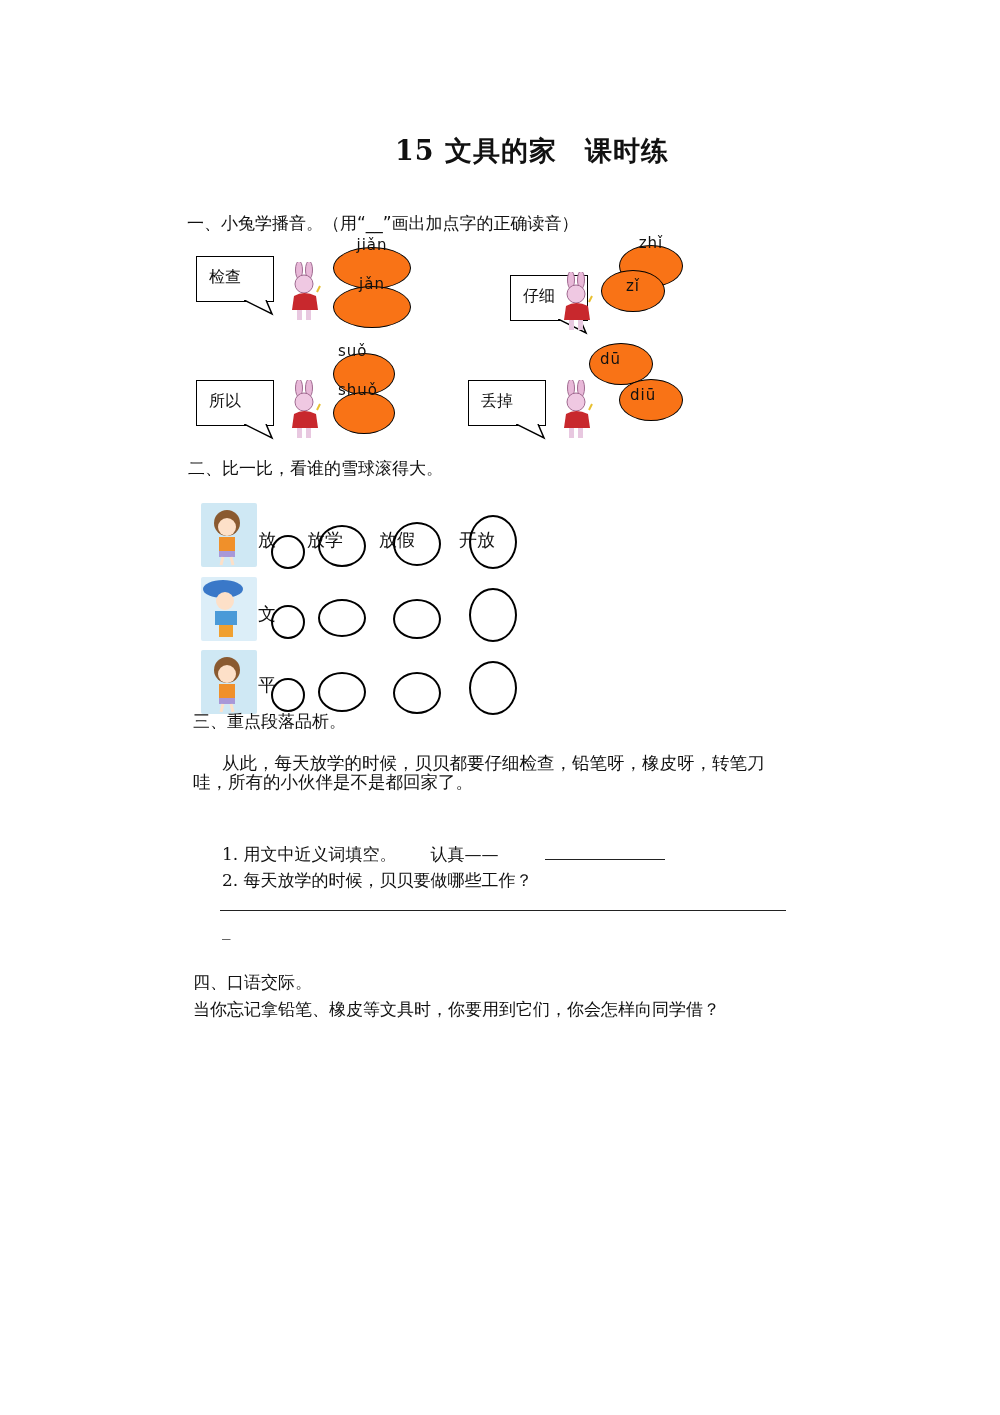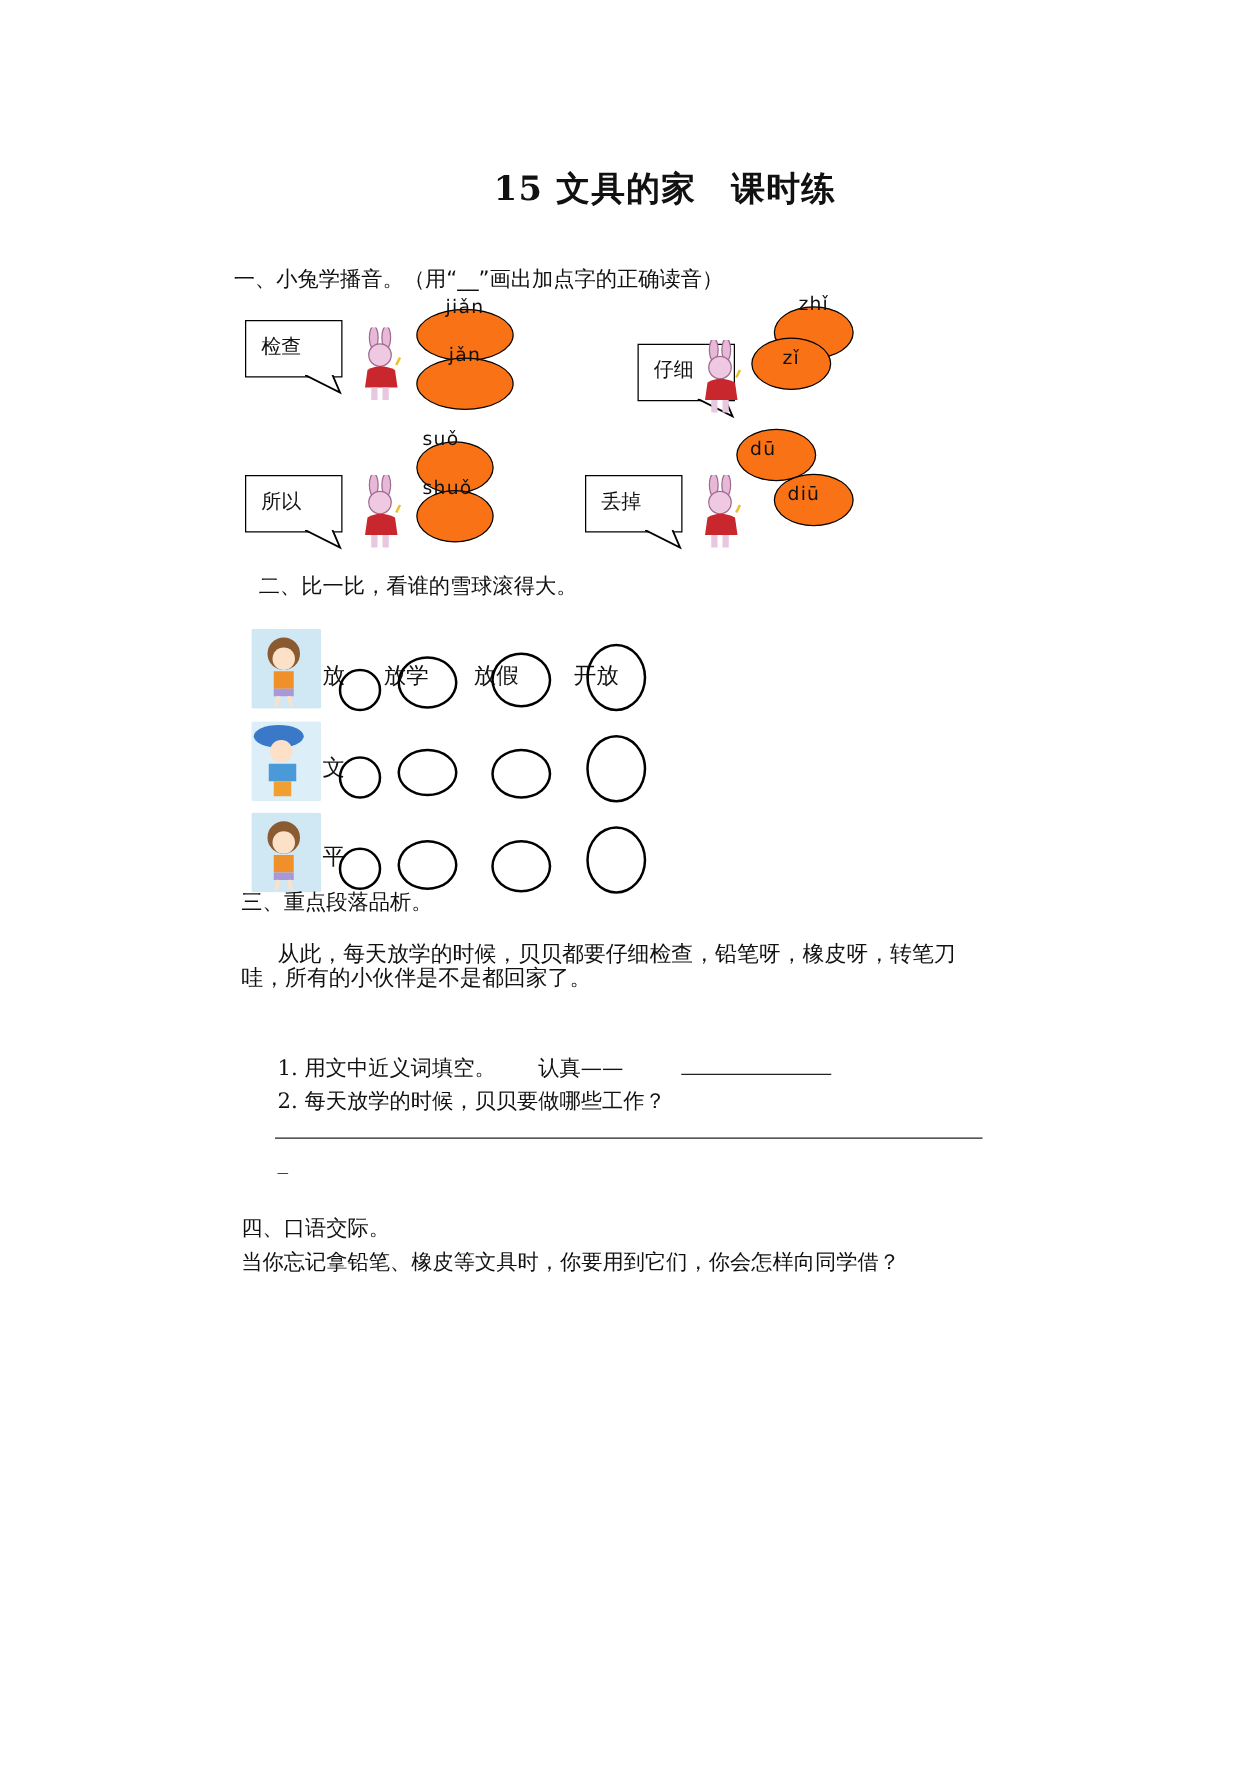--- a/index.html
+++ b/index.html
@@ -126,21 +126,21 @@
       <line x1="29" y1="30" x2="32" y2="24" stroke="#e8c030" stroke-width="2"></line>
     </svg>
 </div>
 <div class="abs bubble" style="left:589px;top:343px;width:62px;">
     <span class="bubble-text" style="top:6px;text-align:left;left:10px;">dū</span>
   </div>
 <div class="abs bubble" style="left:619px;top:379px;width:62px;">
     <span class="bubble-text" style="top:6px;text-align:left;left:10px;">diū</span>
   </div>
 
-<div class="abs heading" style="left:207px;top:457px;text-align:center;">二、比一比，看谁的雪球滚得大。</div>
+<div class="abs heading" style="left:188px;top:457px;text-align:center;">二、比一比，看谁的雪球滚得大。</div>
 
 <div class="abs kid" style="left:201px;top:503px;">
   <svg width="56" height="64" viewBox="0 0 56 64">
       <rect width="56" height="64" fill="#cfe8f4"></rect>
       <circle cx="26" cy="20" r="13" fill="#8a5a30"></circle>
       <circle cx="26" cy="24" r="9" fill="#fde0c8"></circle>
       <rect x="18" y="34" width="16" height="14" fill="#f0902a"></rect>
       <rect x="18" y="48" width="16" height="6" fill="#a898d8"></rect>
       <line x1="22" y1="54" x2="20" y2="62" stroke="#fde0c8" stroke-width="3"></line>
       <line x1="30" y1="54" x2="32" y2="62" stroke="#fde0c8" stroke-width="3"></line>

